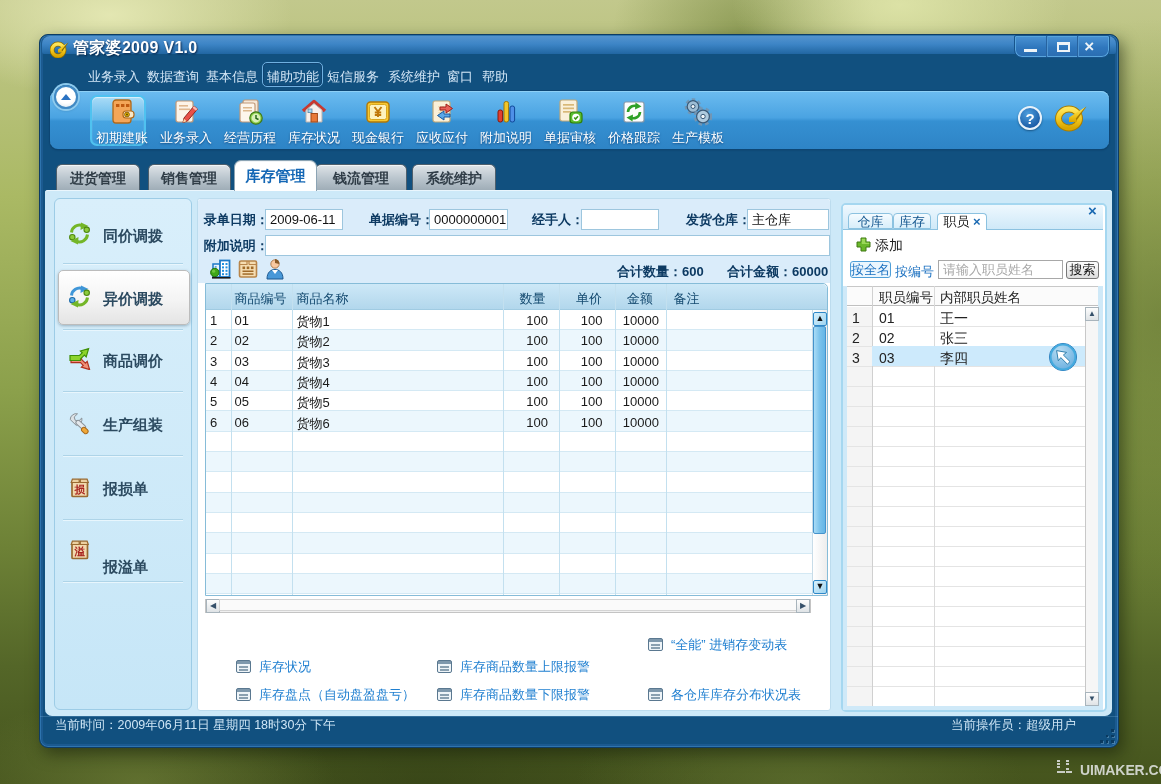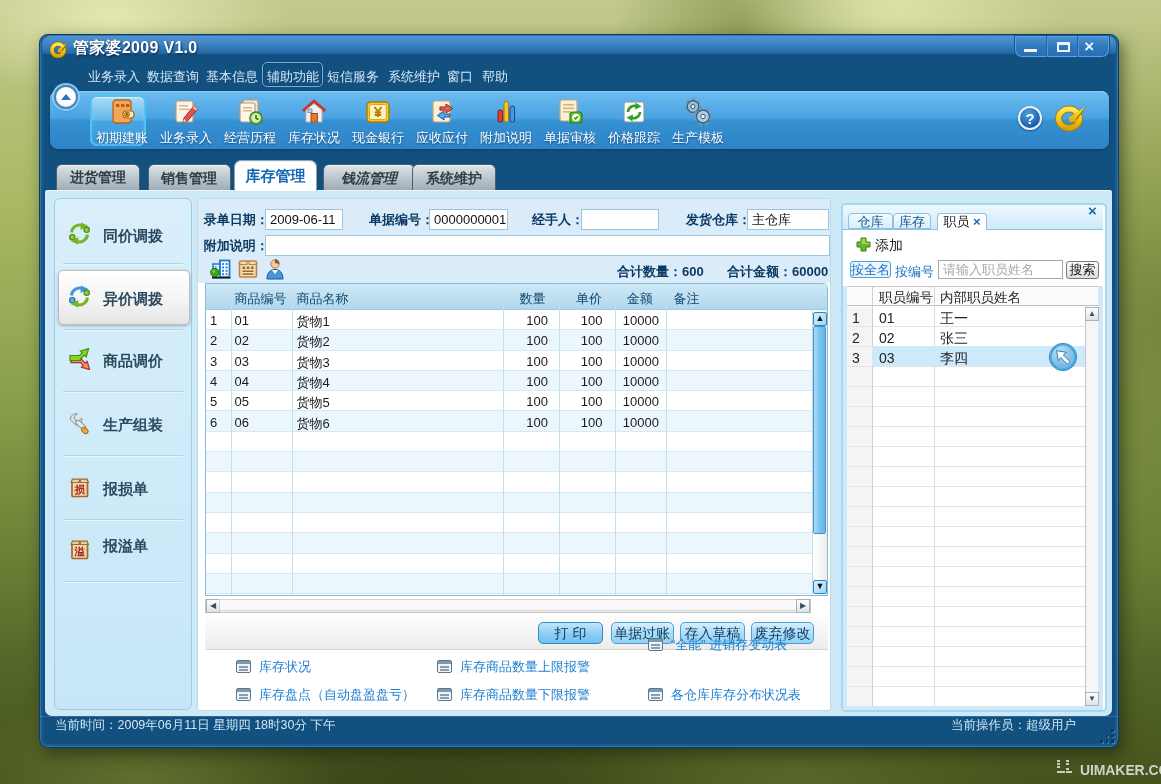--- a/index.html
+++ b/index.html
@@ -249,24 +249,24 @@
         <circle cx="19" cy="18.5" r="2.2" fill="#f0f6fa" stroke="#3a5a78" stroke-width="1"></circle>
       </svg>
     <span class="lbl">生产模板</span>
   </div>
   <svg style="position:absolute;left:1015px;top:69px;" width="32" height="28" viewBox="0 0 32 28">
     <ellipse cx="14" cy="14.5" rx="10.5" ry="9.5" fill="none" stroke="#a87c00" stroke-width="7"></ellipse>
     <ellipse cx="14" cy="14.5" rx="10.5" ry="9.5" fill="none" stroke="url(#tg)" stroke-width="5"></ellipse>
     <path d="M14 14.5 L31.5 2.5 L21.5 16.5 Z" fill="#a87c00"></path>
     <path d="M14 13.5 L30 3.2 L20.8 14.4 L22 18 L14 18 Z" fill="url(#tg)"></path>
   </svg>
-  <div class="mtab" style="left:16px;width:84px;font-family:Liberation Mono, monospace;">进货管理</div>
+  <div class="mtab" style="left:16px;width:84px;">进货管理</div>
   <div class="mtab" style="left:107.5px;width:83px;">销售管理</div>
   <div class="mtab active" style="left:194px;width:83px;">库存管理</div>
-  <div class="mtab" style="left:283px;width:92px;font-style:italic;">钱流管理</div>
+  <div class="mtab" style="left:275px;width:92px;">钱流管理</div>
   <div class="mtab" style="left:372px;width:84px;">系统维护</div>
   <div id="content">
     <div id="sidebar">
       <div class="sb-sep" style="top:64px;"></div>
       <div class="sb-sep" style="top:130px;"></div>
       <div class="sb-sep" style="top:192px;"></div>
       <div class="sb-sep" style="top:256px;"></div>
       <div class="sb-sep" style="top:320px;"></div>
       <div class="sb-sep" style="top:382px;"></div>
       <div id="sb-sel"></div>
@@ -316,21 +316,21 @@
           </svg>
         <span class="stxt" style="top:28.6px;">报损单</span>
       </div>
       <div class="sb-item" style="top:315.1px;">
         <svg class="sico" style="top:24px;" viewBox="0 0 23 23">
             <rect x="4" y="5.5" width="15.5" height="15" rx="1" fill="#f2d9ae" stroke="#9a6a30" stroke-width="1.7"></rect>
             <path d="M3.2 6.5 L4.4 3.2 L11.2 3.2 L11.2 6.5 Z" fill="#ecd0a0" stroke="#9a6a30" stroke-width="1.2"></path>
             <path d="M20.3 6.5 L19.1 3.2 L12.3 3.2 L12.3 6.5 Z" fill="#ecd0a0" stroke="#9a6a30" stroke-width="1.2"></path>
             <text x="11.7" y="17" font-size="10.5" font-weight="bold" fill="#a82420" text-anchor="middle" font-family="Liberation Sans">溢</text>
           </svg>
-        <span class="stxt" style="top:23px;">报溢单</span>
+        <span class="stxt" style="top:44px;">报溢单</span>
       </div>
     </div>
     <div id="main">
       <div style="position:absolute;left:0px;top:0px;width:632px;height:84px;background:#daecfa;border-radius:3px 3px 0 0;"></div>
       <span class="flabel" style="left:5.7px;top:12px;">录单日期：</span>
       <div class="finput" style="left:67px;top:10px;width:78px;">2009-06-11</div>
       <span class="flabel" style="left:171px;top:12px;">单据编号：</span>
       <div class="finput" style="left:231px;top:10px;width:79px;">0000000001</div>
       <span class="flabel" style="left:334px;top:12px;">经手人：</span>
       <div class="finput" style="left:383px;top:10px;width:78px;"></div>
@@ -434,26 +434,20 @@
           <div class="sbtn" style="top:2px;">▲</div>
           <div id="vthumb"></div>
           <div class="sbtn" style="top:270px;">▼</div>
         </div>
       </div>
       <div id="hscroll">
         <div class="sbtn" style="left:0px;top:-1px;">◀</div>
         <div style="position:absolute;left:13px;top:-1px;width:578px;height:12px;background:#fafafa;border:1px solid #d4d4d4;"></div>
         <div class="sbtn" style="left:590px;top:-1px;">▶</div>
       </div>
-      <div id="btnrow">
-        <div class="bbtn primary" style="left:333px;width:65px;">打 印</div>
-        <div class="bbtn" style="left:405.5px;width:63.5px;">单据过账</div>
-        <div class="bbtn" style="left:475px;width:65px;">存入草稿</div>
-        <div class="bbtn" style="left:546px;width:63px;">废弃修改</div>
-      </div>
       <span class="linkrow" style="left:38px;top:459px;"><i class="lico"></i>库存状况</span>
       <span class="linkrow" style="left:239px;top:459px;"><i class="lico"></i>库存商品数量上限报警</span>
       <span class="linkrow" style="left:450px;top:437px;"><i class="lico"></i>“全能” 进销存变动表</span>
       <span class="linkrow" style="left:38px;top:487px;"><i class="lico"></i>库存盘点（自动盘盈盘亏）</span>
       <span class="linkrow" style="left:239px;top:487px;"><i class="lico"></i>库存商品数量下限报警</span>
       <span class="linkrow" style="left:450px;top:487px;"><i class="lico"></i>各仓库库存分布状况表</span>
     </div>
     <div id="rpanel">
       <div style="position:absolute;left:0;top:0;width:260px;height:24px;background:linear-gradient(180deg,#eef8fe 0%,#cfe9f8 100%);border-radius:3px 3px 0 0;"></div>
       <span style="position:absolute;left:245px;top:-3px;font-size:15px;font-weight:bold;color:#1b6ab2;">×</span>

